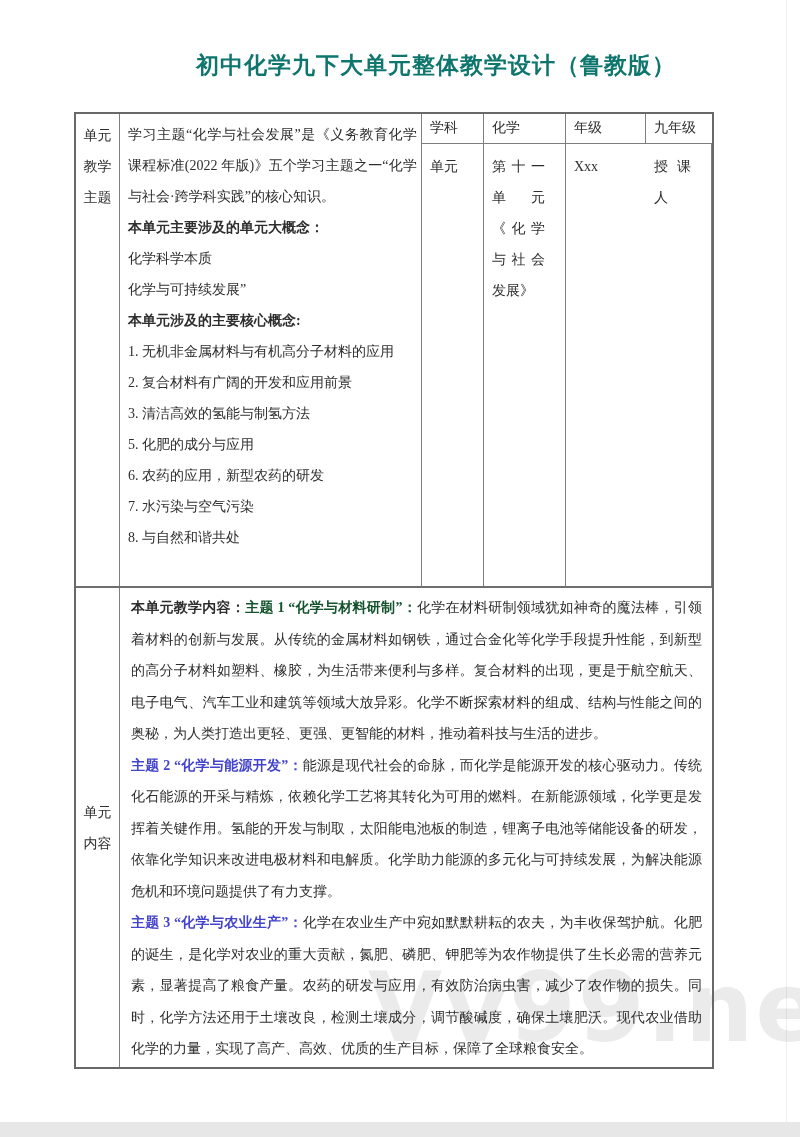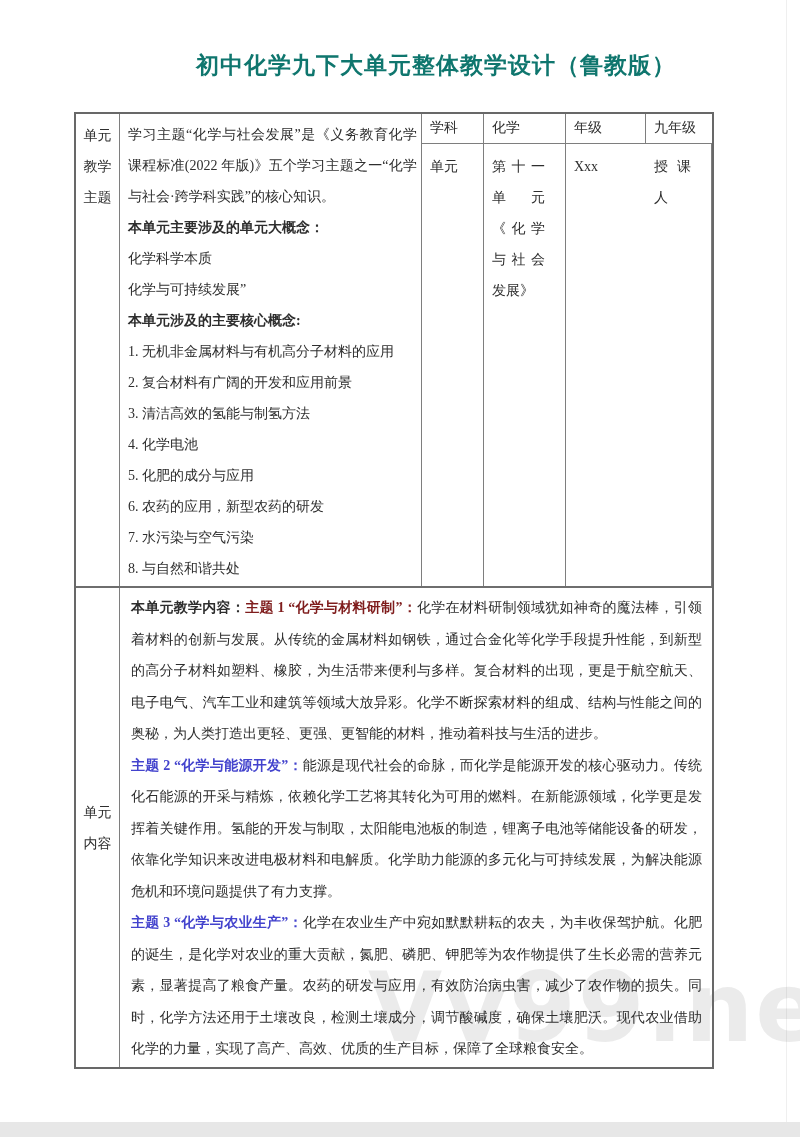--- a/index.html
+++ b/index.html
@@ -132,21 +132,20 @@
       <div class="cell-label">单元教学主题</div>
       <div class="cell-theme">
           <p>学习主题“化学与社会发展”是《义务教育化学课程标准(2022 年版)》五个学习主题之一“化学与社会·跨学科实践”的核心知识。</p>
           <p class="b">本单元主要涉及的单元大概念：</p>
           <p>化学科学本质</p>
           <p>化学与可持续发展”</p>
           <p class="b">本单元涉及的主要核心概念:</p>
           <p>1. 无机非金属材料与有机高分子材料的应用</p>
           <p>2. 复合材料有广阔的开发和应用前景</p>
           <p>3. 清洁高效的氢能与制氢方法</p>
-          <p>4. 化学电池</p>
           <p>5. 化肥的成分与应用</p>
           <p>6. 农药的应用，新型农药的研发</p>
           <p>7. 水污染与空气污染</p>
           <p>8. 与自然和谐共处</p>
         </div>
       <div class="right-group">
         <div class="ig-row1">
           <div class="ig-cell bordered">学科</div>
           <div class="ig-cell bordered">化学</div>
           <div class="ig-cell bordered">年级</div>
@@ -157,21 +156,21 @@
           <div class="ig-cell bordered">第十一单元《化学与社会发展》</div>
           <div class="ig-cell">Xxx</div>
           <div class="ig-cell bordered">授课人</div>
         </div>
       </div>
     </div>
 
     <div class="row2">
       <div class="cell-label">单元内容</div>
       <div class="cell-content">
-          <p><span class="b">本单元教学内容：</span><span class="theme-heading" style="color: #7f1d1d;">主题 1 “化学与材料研制”：</span>化学在材料研制领域犹如神奇的魔法棒，引领着材料的创新与发展。从传统的金属材料如钢铁，通过合金化等化学手段提升性能，到新型的高分子材料如塑料、橡胶，为生活带来便利与多样。复合材料的出现，更是于航空航天、电子电气、汽车工业和建筑等领域大放异彩。化学不断探索材料的组成、结构与性能之间的奥秘，为人类打造出更轻、更强、更智能的材料，推动着科技与生活的进步。</p>
+          <p><span class="b">本单元教学内容：</span><span class="theme-heading" style="color: #14532d;">主题 1 “化学与材料研制”：</span>化学在材料研制领域犹如神奇的魔法棒，引领着材料的创新与发展。从传统的金属材料如钢铁，通过合金化等化学手段提升性能，到新型的高分子材料如塑料、橡胶，为生活带来便利与多样。复合材料的出现，更是于航空航天、电子电气、汽车工业和建筑等领域大放异彩。化学不断探索材料的组成、结构与性能之间的奥秘，为人类打造出更轻、更强、更智能的材料，推动着科技与生活的进步。</p>
           <p><span class="theme-heading" style="color: rgb(67, 67, 205);">主题 2 “化学与能源开发”：</span>能源是现代社会的命脉，而化学是能源开发的核心驱动力。传统化石能源的开采与精炼，依赖化学工艺将其转化为可用的燃料。在新能源领域，化学更是发挥着关键作用。氢能的开发与制取，太阳能电池板的制造，锂离子电池等储能设备的研发，依靠化学知识来改进电极材料和电解质。化学助力能源的多元化与可持续发展，为解决能源危机和环境问题提供了有力支撑。</p>
           <p><span class="theme-heading" style="color: rgb(67, 67, 205); margin-top: 28px;">主题 3 “化学与农业生产”：</span>化学在农业生产中宛如默默耕耘的农夫，为丰收保驾护航。化肥的诞生，是化学对农业的重大贡献，氮肥、磷肥、钾肥等为农作物提供了生长必需的营养元素，显著提高了粮食产量。农药的研发与应用，有效防治病虫害，减少了农作物的损失。同时，化学方法还用于土壤改良，检测土壤成分，调节酸碱度，确保土壤肥沃。现代农业借助化学的力量，实现了高产、高效、优质的生产目标，保障了全球粮食安全。</p>
         </div>
     </div>
 
   </div>
 
   <div class="bottom-strip"></div>
 
 </div>

